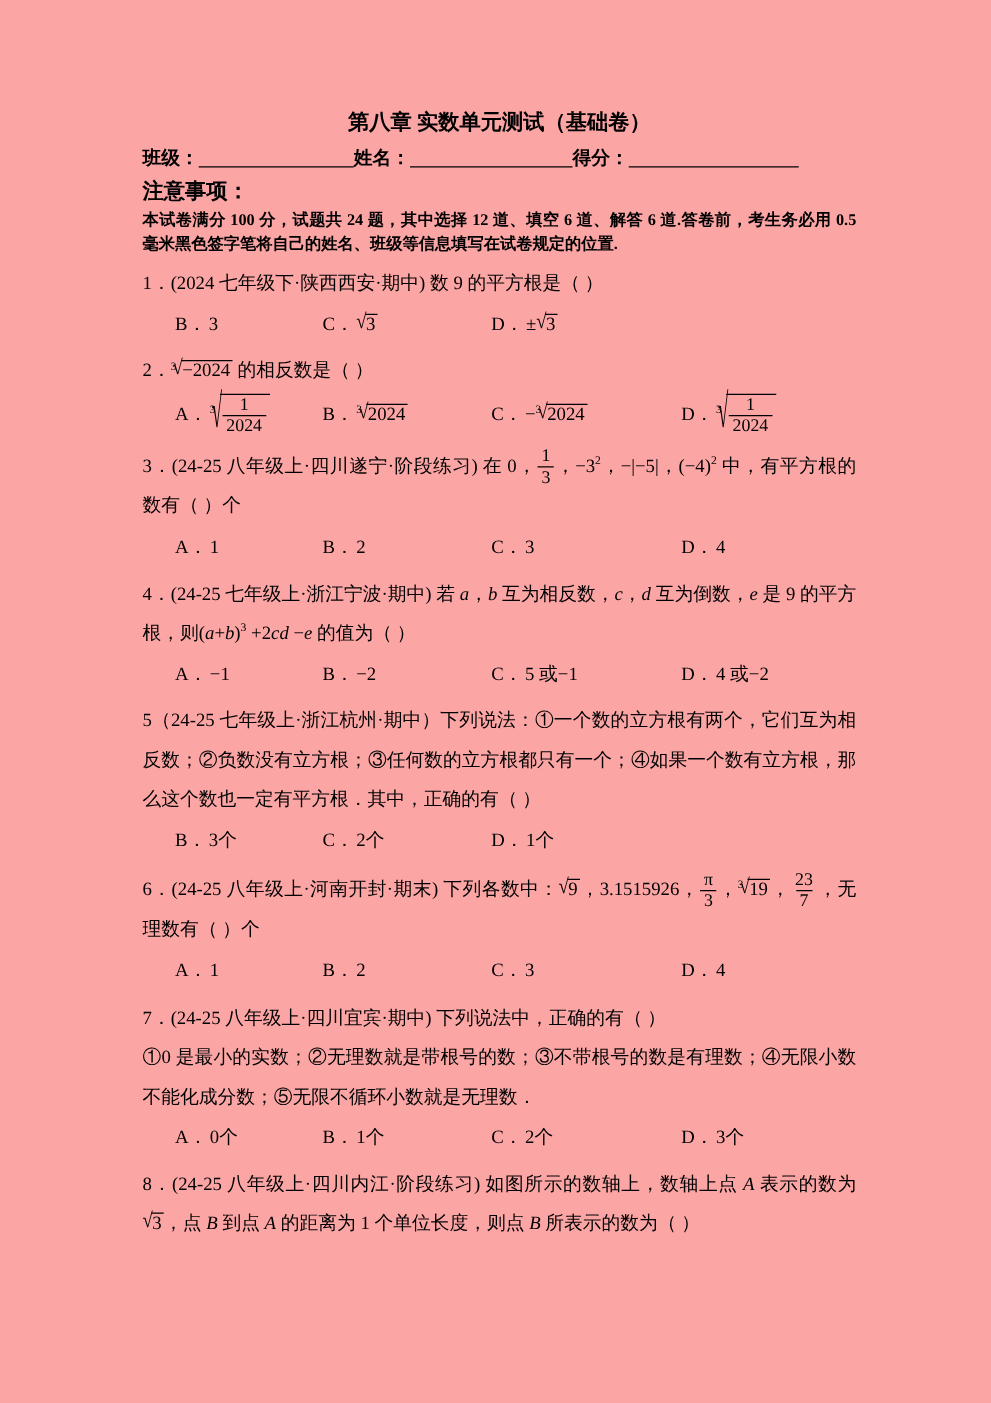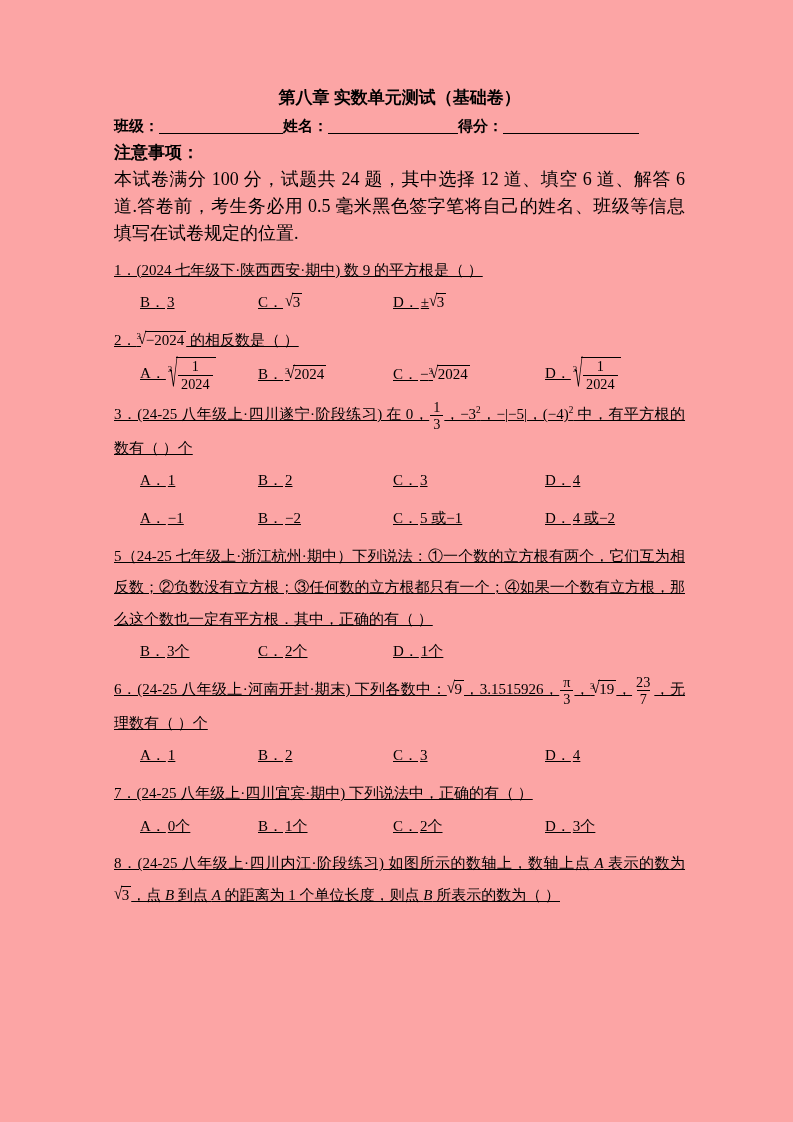--- a/index.html
+++ b/index.html
@@ -6,23 +6,23 @@
   .page {
     position:relative; width:793px; height:1122px; background:#fca5a5;
     box-sizing:border-box; padding:86px 108px 10px 114px; overflow:hidden;
     font-family:"Liberation Serif","DejaVu Serif",serif; color:#000;
   }
   .title { font-size:17px; font-weight:bold; text-align:center; margin:0 0 8px 0; }
   .info-line { display:flex; align-items:flex-start; font-weight:bold; font-size:15px; margin-bottom:4px; white-space:nowrap; }
   .blank { display:inline-block; border-bottom:1.2px solid #000; height:1.05em; }
   .blank.b1 { width:124px; } .blank.b2 { width:130px; } .blank.b3 { width:136px; }
   .notice-head { font-weight:bold; font-size:17px; line-height:1.5; }
-  .notice, .section { font-weight:normal; font-size:18px; line-height:1.52; margin:0; text-align:justify; }
+  .notice, .section { font-weight:bold; font-size:13px; line-height:1.52; margin:0; text-align:justify; }
   .section { margin-top:2px; }
-  .question { font-size:15px; margin-top:7px;text-decoration:underline; }
+  .question { font-size:15px; margin-top:7px; }
   .stem { margin:0; line-height:2.1; text-align:justify; }
   .options {
     display:grid; grid-template-columns:118px 135px 152px auto;
     margin-left:26px; line-height:2.05; align-items:center; margin-top:1px;
   }
   .opt { white-space:nowrap; }
   .opt-label { margin-right:2px; }
   
   .pow { font-size:0.62em; line-height:0; vertical-align:super; }
   .frac { display:inline-flex; flex-direction:column; align-items:center; vertical-align:middle;
@@ -100,20 +100,21 @@
 
     <div class="options">
           <span class="opt"><span class="opt-label">A．</span><span class="opt-text">1</span></span>
           <span class="opt"><span class="opt-label">B．</span><span class="opt-text">2</span></span>
           <span class="opt"><span class="opt-label">C．</span><span class="opt-text">3</span></span>
           <span class="opt"><span class="opt-label">D．</span><span class="opt-text">4</span></span>
         </div>
   </div>
 
   <div class="question">
+    <p class="stem stem-main">4．(24-25 七年级上·浙江宁波·期中) 若 <i>a</i>，<i>b</i> 互为相反数，<i>c</i>，<i>d</i> 互为倒数，<i>e</i> 是 9 的平方根，则(<i>a</i>+<i>b</i>)<sup class="pow">3</sup> +2<i>cd</i> −<i>e</i> 的值为（   ）</p>
 
     <div class="options">
           <span class="opt"><span class="opt-label">A．</span><span class="opt-text">−1</span></span>
           <span class="opt"><span class="opt-label">B．</span><span class="opt-text">−2</span></span>
           <span class="opt"><span class="opt-label">C．</span><span class="opt-text">5 或−1</span></span>
           <span class="opt"><span class="opt-label">D．</span><span class="opt-text">4 或−2</span></span>
         </div>
   </div>
 
   <div class="question">
@@ -138,20 +139,21 @@
     <div class="options">
           <span class="opt"><span class="opt-label">A．</span><span class="opt-text">1</span></span>
           <span class="opt"><span class="opt-label">B．</span><span class="opt-text">2</span></span>
           <span class="opt"><span class="opt-label">C．</span><span class="opt-text">3</span></span>
           <span class="opt"><span class="opt-label">D．</span><span class="opt-text">4</span></span>
         </div>
   </div>
 
   <div class="question">
     <p class="stem stem-main">7．(24-25 八年级上·四川宜宾·期中) 下列说法中，正确的有（  ）</p>
+    <p class="stem stem2">①0 是最小的实数；②无理数就是带根号的数；③不带根号的数是有理数；④无限小数不能化成分数；⑤无限不循环小数就是无理数．</p>
     <div class="options">
           <span class="opt"><span class="opt-label">A．</span><span class="opt-text">0个</span></span>
           <span class="opt"><span class="opt-label">B．</span><span class="opt-text">1个</span></span>
           <span class="opt"><span class="opt-label">C．</span><span class="opt-text">2个</span></span>
           <span class="opt"><span class="opt-label">D．</span><span class="opt-text">3个</span></span>
         </div>
   </div>
 
   <div class="question">
     <p class="stem stem-main">8．(24-25 八年级上·四川内江·阶段练习) 如图所示的数轴上，数轴上点 <i>A</i> 表示的数为<span class="sq"><span class="sq-sign">√</span><span class="sq-body">3</span></span>，点 <i>B</i> 到点 <i>A</i> 的距离为 1 个单位长度，则点 <i>B</i> 所表示的数为（  ）</p>

